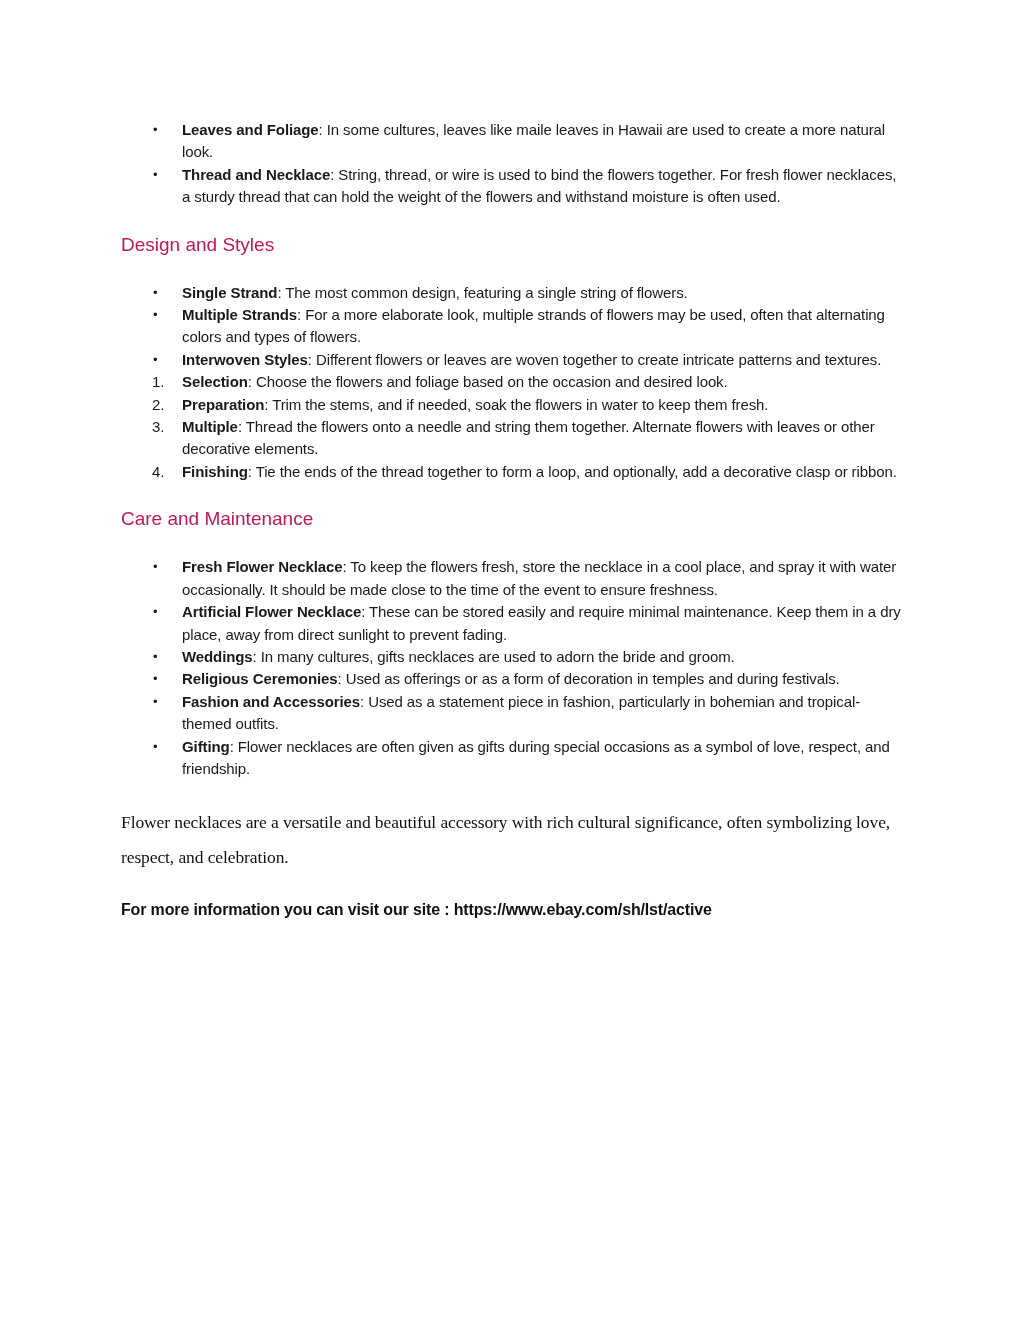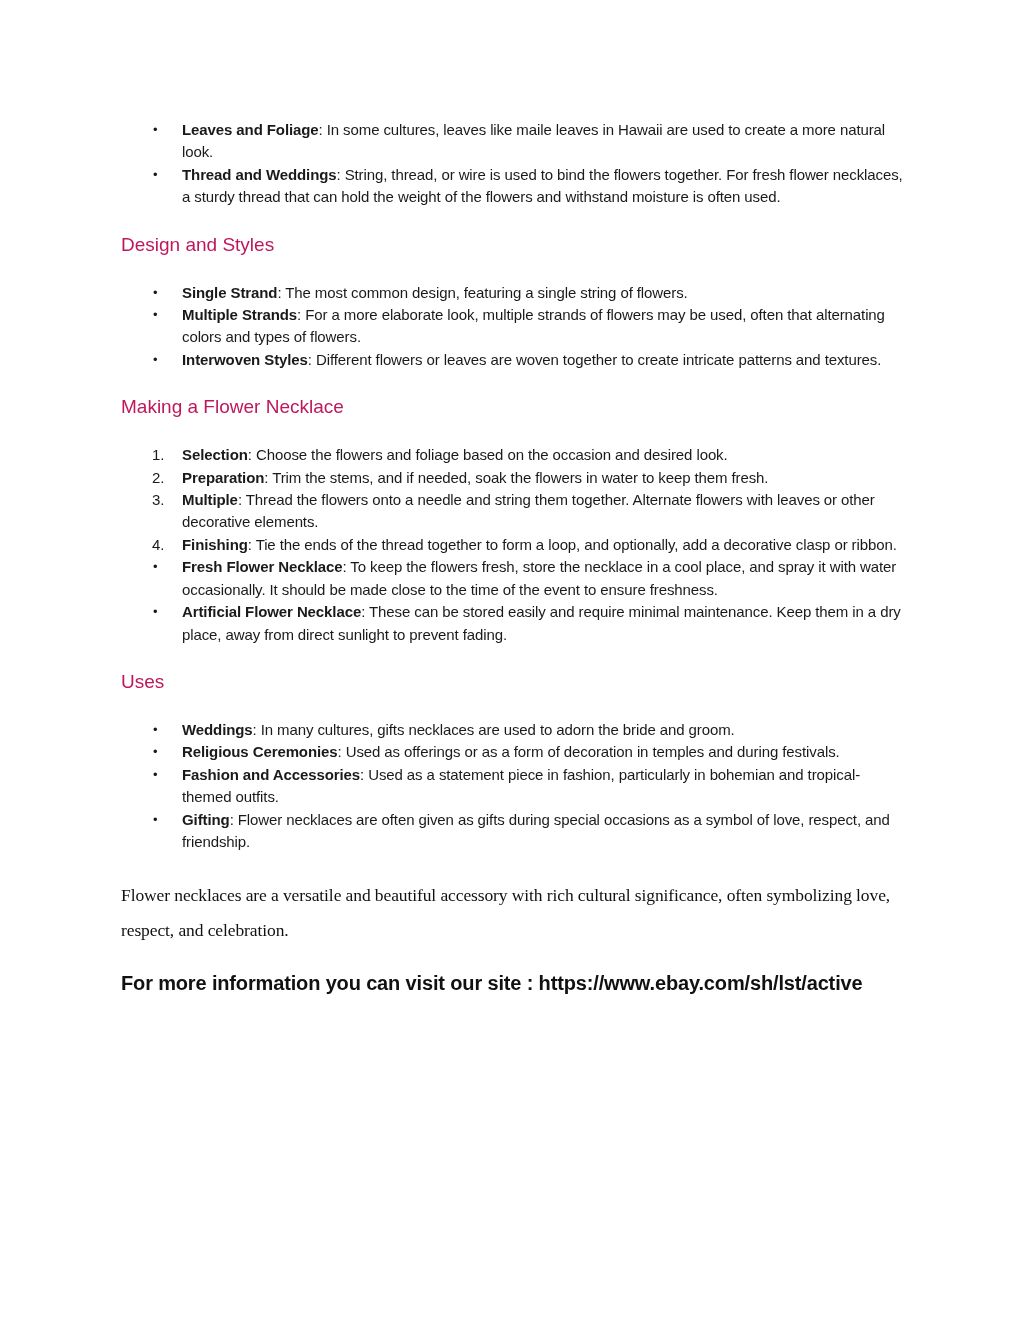--- a/index.html
+++ b/index.html
@@ -56,83 +56,82 @@
   p.closing {
     font-family: "Liberation Serif", serif;
     font-size: 17.5px;
     line-height: 35px;
     letter-spacing: -0.1px;
     margin: 25px 0 0 0;
     color: #111111;
   }
   p.footer {
     font-weight: bold;
-    font-size: 20px;
+    font-size: 16px;
     line-height: 22px;
     letter-spacing: -0.15px;
     margin: 24px 0 0 0;
     color: #111111;
   }
 </style>
 </head>
 <body>
 
 <div class="doc">
 
   <ul class="blist">
     <li>
       <span class="marker">•</span><span class="term">Leaves and Foliage</span><span>: In some cultures, leaves like maile leaves in Hawaii are used to create a more natural look.</span>
     </li>
     <li>
-      <span class="marker">•</span><span class="term">Thread and Weddings</span><span>: String, thread, or wire is used to bind the flowers together. For fresh flower necklaces, a sturdy thread that can hold the weight of the flowers and withstand moisture is often used.</span>
+      <span class="marker">•</span><span class="term">Thread and Necklace</span><span>: String, thread, or wire is used to bind the flowers together. For fresh flower necklaces, a sturdy thread that can hold the weight of the flowers and withstand moisture is often used.</span>
     </li>
   </ul>
 
   <h2 class="h">Design and Styles</h2>
 
   <ul class="blist">
     <li>
       <span class="marker">•</span><span class="term">Single Strand</span><span>: The most common design, featuring a single string of flowers.</span>
     </li>
     <li>
       <span class="marker">•</span><span class="term">Multiple Strands</span><span>: For a more elaborate look, multiple strands of flowers may be used, often that alternating colors and types of flowers.</span>
     </li>
     <li>
       <span class="marker">•</span><span class="term">Interwoven Styles</span><span>: Different flowers or leaves are woven together to create intricate patterns and textures.</span>
     </li>
   </ul>
 
-  <h2 class="h">Making a Flower Necklace</h2>
 
   <ol class="nlist">
     <li>
       <span class="num">1.</span><span class="term">Selection</span><span>: Choose the flowers and foliage based on the occasion and desired look.</span>
     </li>
     <li>
       <span class="num">2.</span><span class="term">Preparation</span><span>: Trim the stems, and if needed, soak the flowers in water to keep them fresh.</span>
     </li>
     <li>
       <span class="num">3.</span><span class="term">Multiple</span><span>: Thread the flowers onto a needle and string them together. Alternate flowers with leaves or other decorative elements.</span>
     </li>
     <li>
       <span class="num">4.</span><span class="term">Finishing</span><span>: Tie the ends of the thread together to form a loop, and optionally, add a decorative clasp or ribbon.</span>
     </li>
   </ol>
 
+  <h2 class="h">Care and Maintenance</h2>
 
   <ul class="blist">
     <li>
       <span class="marker">•</span><span class="term">Fresh Flower Necklace</span><span>: To keep the flowers fresh, store the necklace in a cool place, and spray it with water occasionally. It should be made close to the time of the event to ensure freshness.</span>
     </li>
     <li>
       <span class="marker">•</span><span class="term">Artificial Flower Necklace</span><span>: These can be stored easily and require minimal maintenance. Keep them in a dry place, away from direct sunlight to prevent fading.</span>
     </li>
   </ul>
 
-  <h2 class="h">Uses</h2>
 
   <ul class="blist">
     <li>
       <span class="marker">•</span><span class="term">Weddings</span><span>: In many cultures, gifts necklaces are used to adorn the bride and groom.</span>
     </li>
     <li>
       <span class="marker">•</span><span class="term">Religious Ceremonies</span><span>: Used as offerings or as a form of decoration in temples and during festivals.</span>
     </li>
     <li>
       <span class="marker">•</span><span class="term">Fashion and Accessories</span><span>: Used as a statement piece in fashion, particularly in bohemian and tropical-themed outfits.</span>

